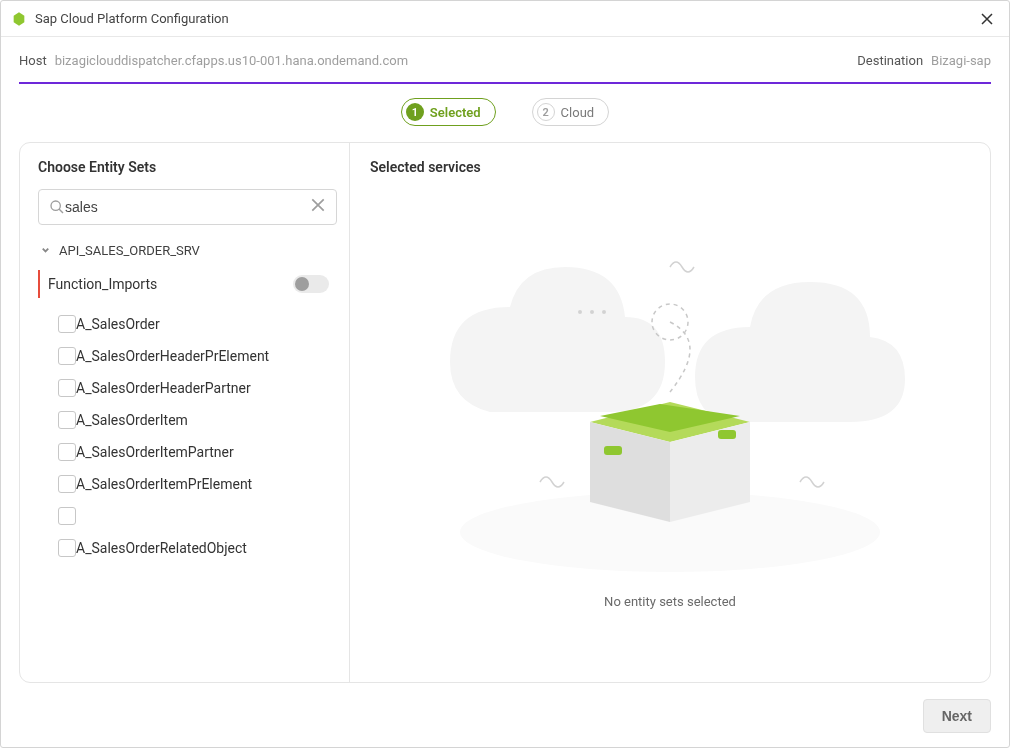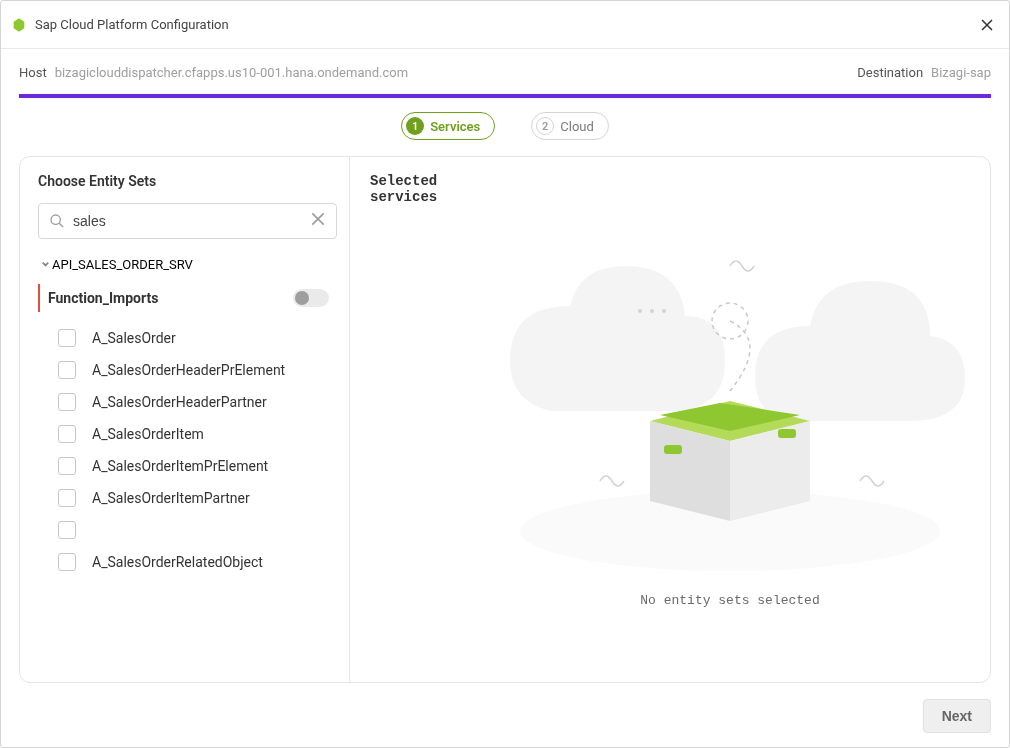--- a/index.html
+++ b/index.html
@@ -14,21 +14,21 @@
   .window {
     width: 1010px;
     height: 748px;
     border: 1px solid #d4d4d4;
     border-radius: 3px;
     background: #fff;
     display: flex;
     flex-direction: column;
   }
   .titlebar {
-    height: 48px;
+    height: 36px;
     display: flex;
     align-items: center;
     padding: 0 10px;
     border-bottom: 1px solid #e8e8e8;
   }
   .titlebar .logo {
     width: 16px; height: 16px; margin-right: 8px;
     display: flex; align-items: center; justify-content: center;
   }
   .titlebar .logo svg { width: 16px; height: 16px; }
@@ -43,21 +43,21 @@
     padding: 16px 18px 14px 18px;
     display: flex;
     flex-direction: column;
     overflow: hidden;
   }
   .inforow {
     display: flex;
     align-items: center;
     font-size: 13px;
     padding-bottom: 14px;
-    border-bottom: 4px solid #6d28d9;
+    border-bottom: 2px solid #6d28d9;
   }
   .inforow .label { color: #555; margin-right: 8px; }
   .inforow .value { color: #9e9e9e; }
   .inforow .spacer { flex: 1; }
   .steps {
     display: flex;
     justify-content: center;
     align-items: center;
     gap: 36px;
     padding: 14px 0 14px 0;
@@ -101,67 +101,65 @@
   .left h3, .right h3 {
     font-size: 14px; font-weight: 600; color: #333;
   }
   .search {
     margin-top: 14px;
     border: 1px solid #d6d6d6;
     border-radius: 4px;
     height: 36px;
     display: flex; align-items: center;
     padding: 0 10px;
-    gap: 8px;
   }
   .search svg { width: 16px; height: 16px; stroke: #9e9e9e; fill: none; stroke-width: 2; }
   .search input {
     flex: 1; border: none; outline: none; font-size: 14px; color: #444; background: transparent;
   }
   .search .clear { cursor: pointer; }
   .treewrap { flex: 1; overflow-y: auto; margin-top: 12px; padding-right: 2px; position: relative; }
   .treewrap::-webkit-scrollbar { width: 7px; }
   .treewrap::-webkit-scrollbar-thumb { background: #c8c8c8; border-radius: 4px; }
   .treewrap::-webkit-scrollbar-track { background: #f1f1f1; }
   .tree-root {
-    display: flex; align-items: flex-end; gap: 1px; font-size: 13px; color: #000000;
+    display: flex; align-items: flex-end; gap: 8px; font-size: 13px; color: #404040;
     padding: 6px 2px;
   }
   .tree-root .chev svg { width: 11px; height: 11px; stroke: #888; stroke-width: 2; fill: none; }
   .fi-row {
     display: flex; align-items: center;
     margin: 6px 0 10px 0;
     padding: 5px 6px 5px 8px;
     border-left: 2px solid #e74c3c;
     font-size: 14px; color: #333;
   }
-  .fi-row .fi-label { flex: 1; font-weight: bold; }
+  .fi-row .fi-label { flex: 1; }
   .toggle {
     width: 36px; height: 18px; border-radius: 999px; background: #eaeaea; position: relative;
     cursor: pointer;
   }
   .toggle::after {
     content: ""; position: absolute; left: 2px; top: 2px; width: 14px; height: 14px;
     border-radius: 50%; background: #9e9e9e;
   }
   .item {
-    display: flex; align-items: center; gap: 16px;
+    display: flex; align-items: center; gap: 0;
     padding: 7px 0 7px 20px;
     font-size: 14px; color: #333;
   }
   .item .chk {
     width: 18px; height: 18px; border: 1.5px solid #c7c7c7; border-radius: 3px; background: #fff;
     flex-shrink: 0; cursor: pointer;
   }
   .right {
     flex: 1;
     padding: 16px 20px;
-    display: flex; flex-direction: row;
-    overflow: hidden;
-    font-family: Liberation Mono, monospace;
+    display: flex; flex-direction: column;
+    overflow: hidden;
   }
   .empty {
     flex: 1; display: flex; flex-direction: column; align-items: center; justify-content: center;
     position: relative;
     text-align: center;
   }
   .empty-msg { font-size: 13px; color: #6a6a6a; margin-top: 22px; }
   .empty-art { width: 480px; height: 340px; position: relative; }
   .footer {
     display: flex; justify-content: flex-end; padding-top: 16px;
@@ -197,21 +195,21 @@
       <span class="label">Host</span>
       <span class="value">bizagiclouddispatcher.cfapps.us10-001.hana.ondemand.com</span>
       <span class="spacer"></span>
       <span class="label">Destination</span>
       <span class="value">Bizagi-sap</span>
     </div>
 
     <div class="steps">
       <div class="step active">
         <span class="num">1</span>
-        <span class="step-label">Services</span>
+        <span class="step-label">Selected</span>
       </div>
       <div class="step inactive">
         <span class="num">2</span>
         <span class="step-label">Cloud</span>
       </div>
     </div>
 
     <div class="panel">
       <div class="left">
         <h3>Choose Entity Sets</h3>
@@ -256,25 +254,25 @@
               <div class="item">
                 <span class="chk"></span>
                 <span>A_SalesOrderHeaderPartner</span>
               </div>
               <div class="item">
                 <span class="chk"></span>
                 <span>A_SalesOrderItem</span>
               </div>
               <div class="item">
                 <span class="chk"></span>
+                <span>A_SalesOrderItemPartner</span>
+              </div>
+              <div class="item">
+                <span class="chk"></span>
                 <span>A_SalesOrderItemPrElement</span>
-              </div>
-              <div class="item">
-                <span class="chk"></span>
-                <span>A_SalesOrderItemPartner</span>
               </div>
               <div class="item">
                 <span class="chk"></span>
               </div>
               <div class="item">
                 <span class="chk"></span>
                 <span>A_SalesOrderRelatedObject</span>
               </div>
             </div>
         </div>

